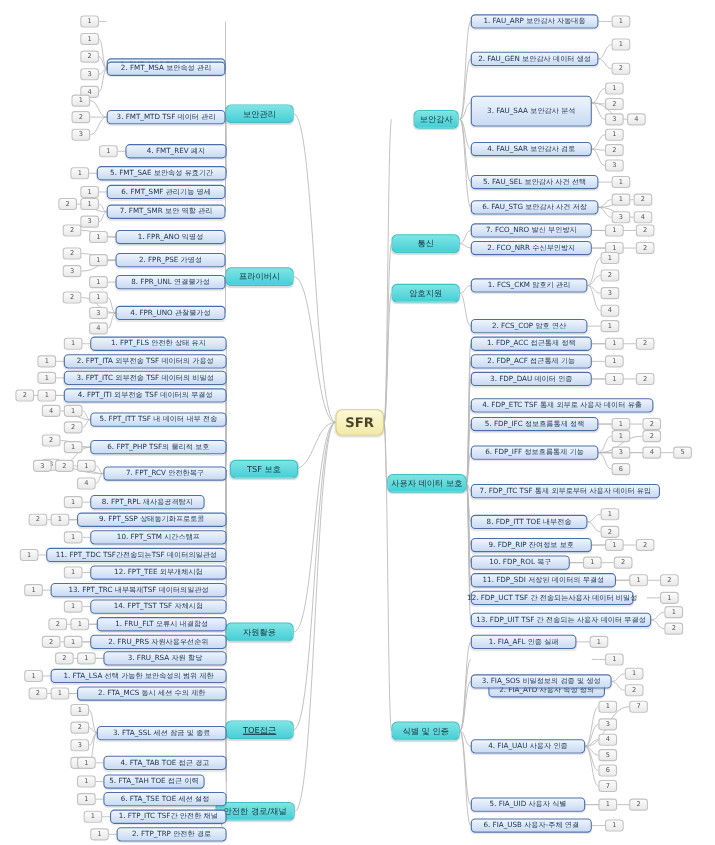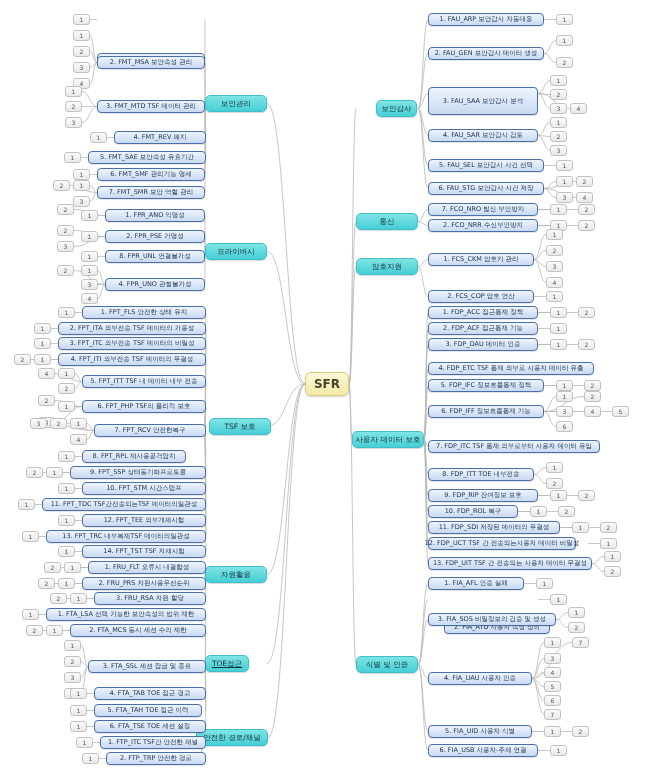--- a/index.html
+++ b/index.html
@@ -287,21 +287,21 @@
       <path d="M 532 731.5 C 552 731.5, 552 731.5, 572 731.5" fill="none" stroke="#b9b9b9" stroke-width="0.8"></path>
       <path d="M 418 664.5 C 423 664.5, 423 750.5, 428 750.5" fill="none" stroke="#b9b9b9" stroke-width="0.8"></path>
       <path d="M 538 750.5 C 544 750.5, 544 750.5, 550 750.5" fill="none" stroke="#b9b9b9" stroke-width="0.8"></path>
     </svg>
   <div id="nodes">
       <div class="node root" style="left: 305px; top: 372px; width: 44px; height: 24px;">SFR</div>
       <div class="node cat" style="left: 205px; top: 95px; width: 62px; height: 17px;">보안관리</div>
       <div class="node cat" style="left: 205px; top: 243px; width: 62px; height: 17px;">프라이버시</div>
       <div class="node cat" style="left: 209px; top: 418px; width: 62px; height: 17px;">TSF 보호</div>
       <div class="node cat" style="left: 205px; top: 566px; width: 62px; height: 17px;">자원활용</div>
-      <div class="node cat" style="left: 205px; top: 655px; width: 44px; height: 17px; text-decoration: underline;">TOE접근</div>
+      <div class="node cat" style="left: 205px; top: 655px; width: 62px; height: 17px; text-decoration: underline;">TOE접근</div>
       <div class="node cat" style="left: 196px; top: 729px; width: 72px; height: 17px;">안전한 경로/채널</div>
       <div class="node cat" style="left: 376px; top: 100px; width: 41px; height: 17px;">보안감사</div>
       <div class="node cat" style="left: 356px; top: 213px; width: 62px; height: 17px;">통신</div>
       <div class="node cat" style="left: 356px; top: 258px; width: 62px; height: 17px;">암호지원</div>
       <div class="node cat" style="left: 352px; top: 431px; width: 72px; height: 17px;">사용자 데이터 보호</div>
       <div class="node cat" style="left: 356px; top: 656px; width: 62px; height: 17px;">식별 및 인증</div>
       <div class="node sfr" style="left: 97px; top: 13px; width: 108px; height: 13px; margin-top: 40px;">1. FMT_MOF TSF 기능 관리</div>
       <div class="node num" style="left: 73px; top: 14px; width: 17px; height: 11px;">1</div>
       <div class="node sfr" style="left: 97px; top: 56px; width: 108px; height: 13px;">2. FMT_MSA 보안속성 관리</div>
       <div class="node num" style="left: 73px; top: 30px; width: 17px; height: 11px;">1</div>
@@ -387,21 +387,21 @@
       <div class="node sfr" style="left: 70px; top: 624px; width: 136px; height: 13px;">2. FTA_MCS 동시 세션 수의 제한</div>
       <div class="node num" style="left: 46px; top: 625px; width: 17px; height: 11px;">1</div>
       <div class="node num" style="left: 26px; top: 625px; width: 17px; height: 11px;">2</div>
       <div class="node sfr" style="left: 88px; top: 660px; width: 118px; height: 13px;">3. FTA_SSL 세션 잠금 및 종료</div>
       <div class="node num" style="left: 64px; top: 640px; width: 17px; height: 11px;">1</div>
       <div class="node num" style="left: 64px; top: 656px; width: 17px; height: 11px;">2</div>
       <div class="node num" style="left: 64px; top: 672px; width: 17px; height: 11px;">3</div>
       <div class="node num" style="left: 64px; top: 688px; width: 17px; height: 11px;">4</div>
       <div class="node sfr" style="left: 94px; top: 687px; width: 112px; height: 13px;">4. FTA_TAB TOE 접근 경고</div>
       <div class="node num" style="left: 70px; top: 688px; width: 17px; height: 11px;">1</div>
-      <div class="node sfr" style="left: 94px; top: 704px; width: 108px; height: 13px;">5. FTA_TAH TOE 접근 이력</div>
+      <div class="node sfr" style="left: 94px; top: 704px; width: 92px; height: 13px;">5. FTA_TAH TOE 접근 이력</div>
       <div class="node num" style="left: 70px; top: 705px; width: 17px; height: 11px;">1</div>
       <div class="node sfr" style="left: 94px; top: 720px; width: 112px; height: 13px;">6. FTA_TSE TOE 세션 설정</div>
       <div class="node num" style="left: 70px; top: 721px; width: 17px; height: 11px;">1</div>
       <div class="node sfr" style="left: 100px; top: 736px; width: 106px; height: 13px;">1. FTP_ITC TSF간 안전한 채널</div>
       <div class="node num" style="left: 76px; top: 737px; width: 17px; height: 11px;">1</div>
       <div class="node sfr" style="left: 106px; top: 752px; width: 100px; height: 13px;">2. FTP_TRP 안전한 경로</div>
       <div class="node num" style="left: 82px; top: 753px; width: 17px; height: 11px;">1</div>
       <div class="node sfr" style="left: 428px; top: 13px; width: 116px; height: 13px;">1. FAU_ARP 보안감사 자동대응</div>
       <div class="node num" style="left: 556px; top: 14px; width: 17px; height: 11px;">1</div>
       <div class="node sfr" style="left: 428px; top: 47px; width: 116px; height: 13px;">2. FAU_GEN 보안감사 데이터 생성</div>

